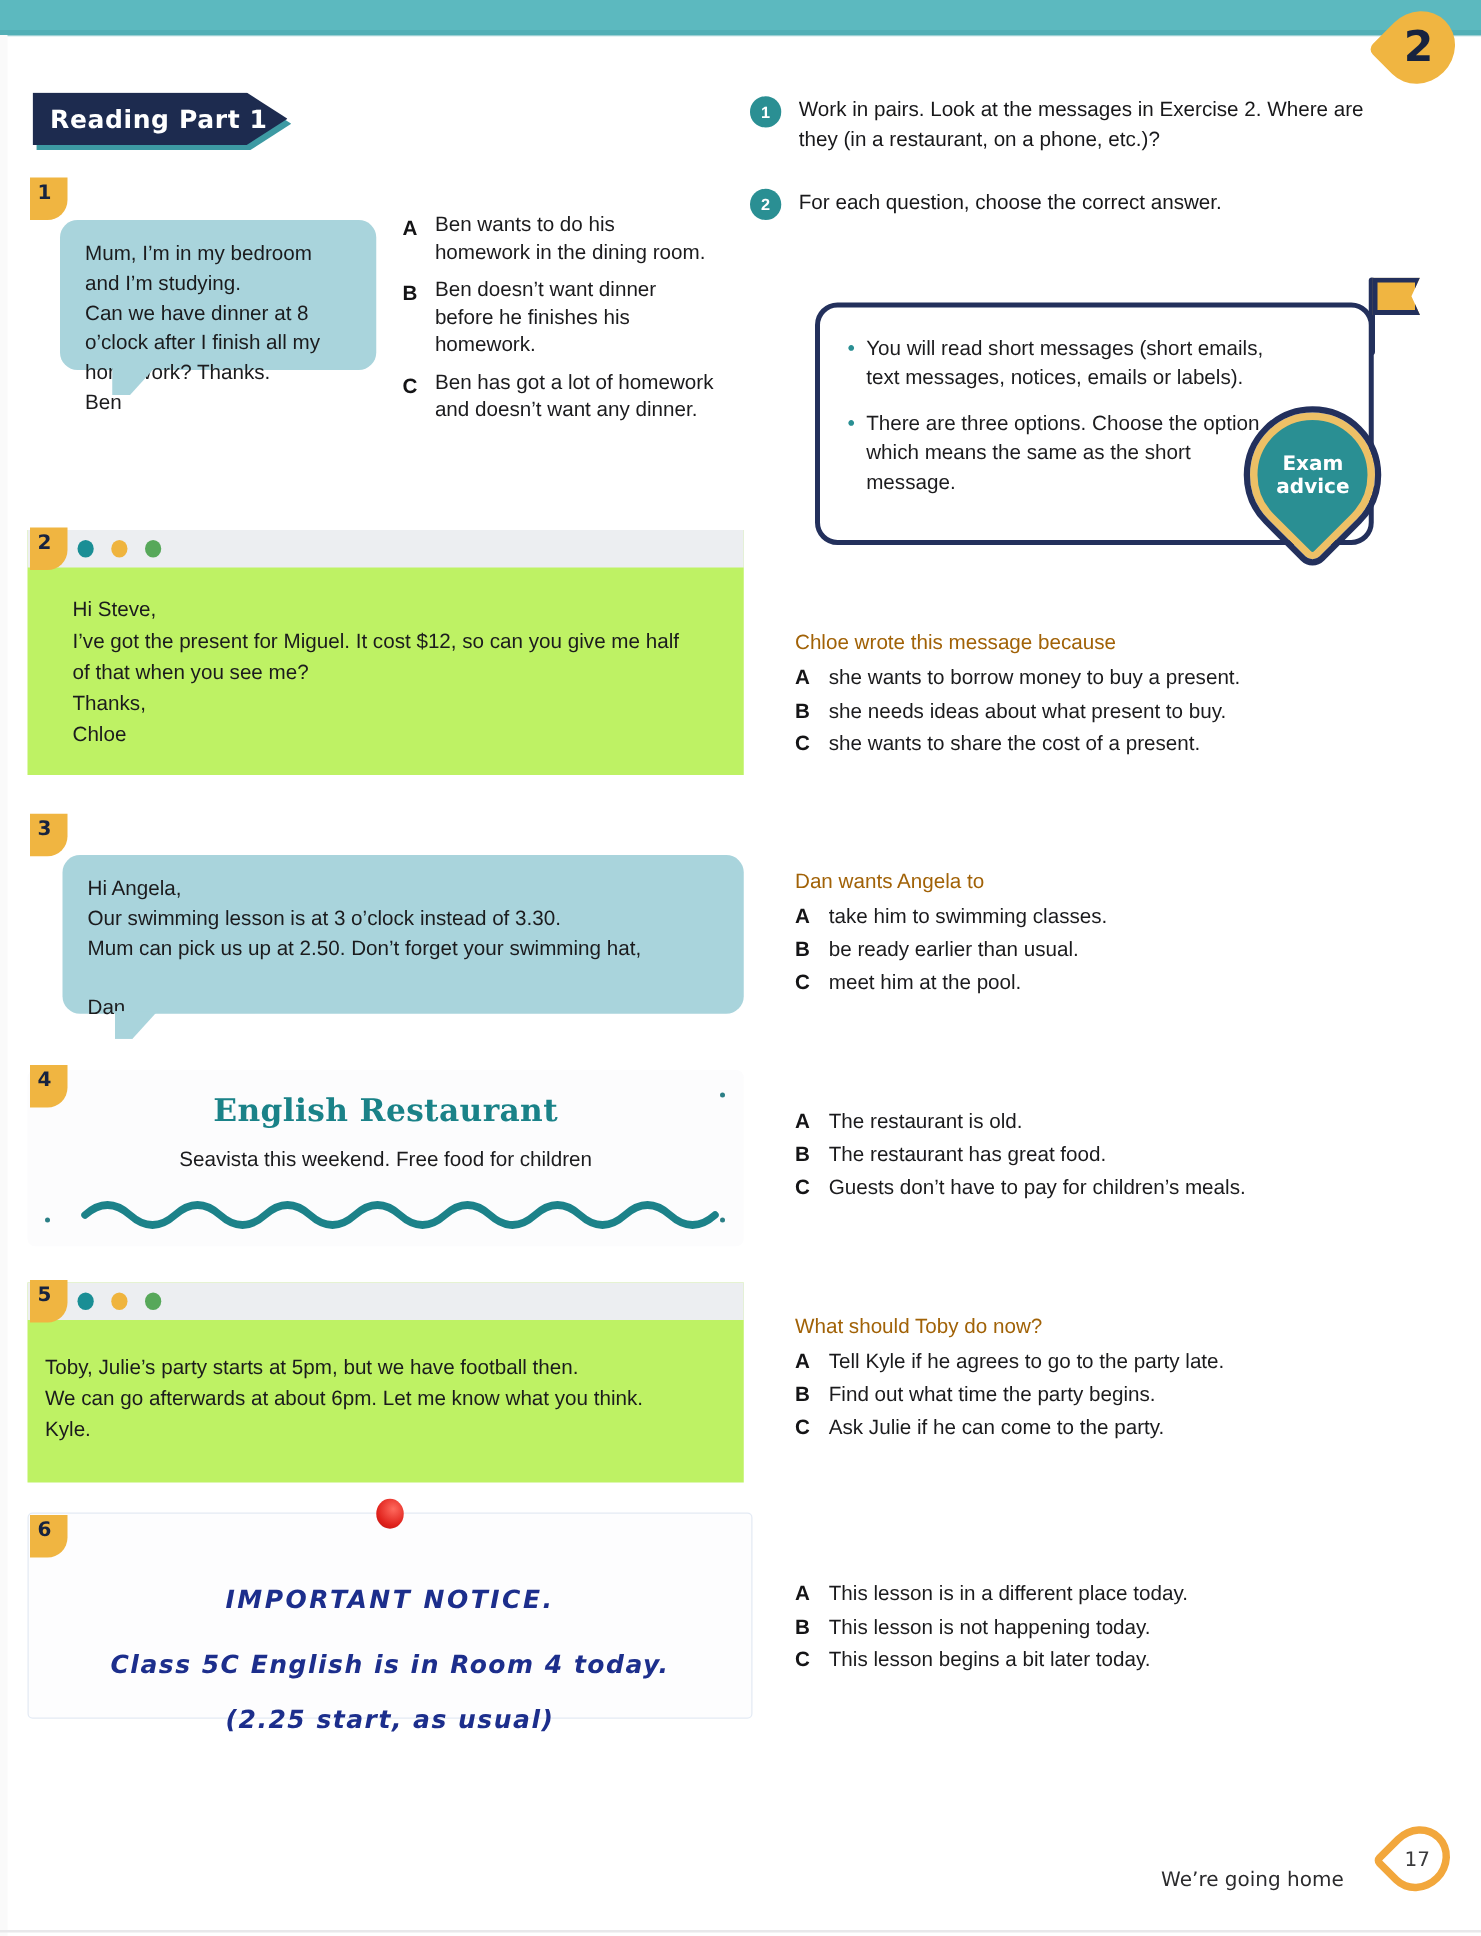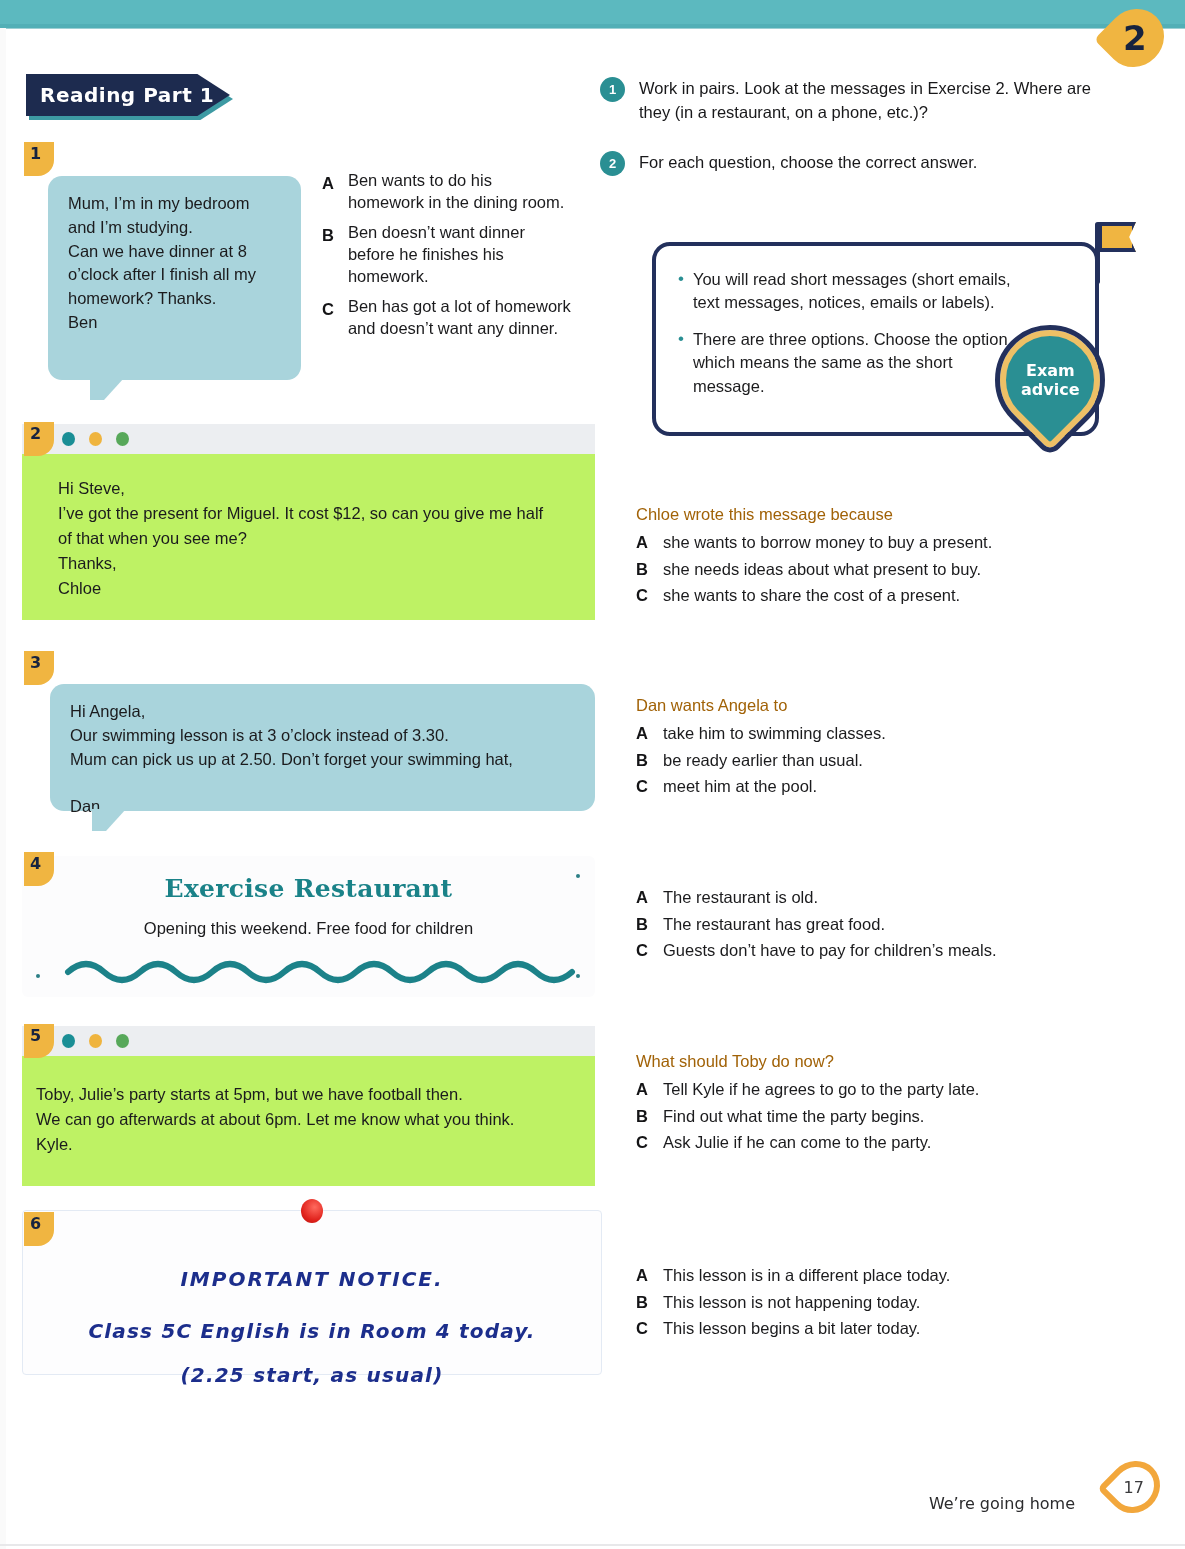--- a/index.html
+++ b/index.html
@@ -257,21 +257,21 @@
         <span class="advice-bullet">•</span>
         <span class="advice-text">There are three options. Choose the option which means the same as the short message.</span>
       </div>
     </div>
   </div>
   <div class="advice-badge">
     <span><span>Exam</span><br><span>advice</span></span>
   </div>
 
   <div class="qnum" style="left:24px; top:142px;">1</div>
-  <div class="bubble" style="left:48px; top:176px; width:253px; height:204px;">
+  <div class="bubble" style="left:48px; top:176px; width:253px; height:120px;">
     <p>
       <span> Mum, I’m in my bedroom</span><br>
       <span>and I’m studying.</span><br>
       <span>Can we have dinner at 8</span><br>
       <span>o’clock after I finish all my</span><br>
       <span>homework? Thanks.</span><br>
       <span>Ben</span>
     </p>
   </div>
   <div class="qblock opt-narrow" style="left:322px; top:170px;">
@@ -343,22 +343,22 @@
       <span class="opt-text">be ready earlier than usual.</span>
     </div>
     <div class="opt">
       <span class="opt-letter">C</span>
       <span class="opt-text">meet him at the pool.</span>
     </div>
   </div>
 
   <div class="qnum" style="left:24px; top:852px;">4</div>
   <div class="signbox" style="left:22px; top:856px; width:573px; height:141px;">
-    <div class="sign-title">Exercise Restaurant</div>
-    <div class="sign-sub">Opening this weekend. Free food for children</div>
+    <div class="sign-title">English Restaurant</div>
+    <div class="sign-sub">Seavista this weekend. Free food for children</div>
     <svg width="540" height="40" viewBox="0 0 540 40" style="position:absolute;left:40px;top:96px;">
       <path d="M6,20 q18,-16 36,0 t36,0 t36,0 t36,0 t36,0 t36,0 t36,0 t36,0 t36,0 t36,0 t36,0 t36,0 t36,0 t36,0" fill="none" stroke="#1c8289" stroke-width="6" stroke-linecap="round"></path>
     </svg>
     <span class="sign-dot" style="left:554px;top:18px;"></span>
     <span class="sign-dot" style="left:14px;top:118px;"></span>
     <span class="sign-dot" style="left:554px;top:118px;"></span>
   </div>
   <div class="qblock" style="left:636px; top:884px;">
     <div class="opt">
       <span class="opt-letter">A</span>

